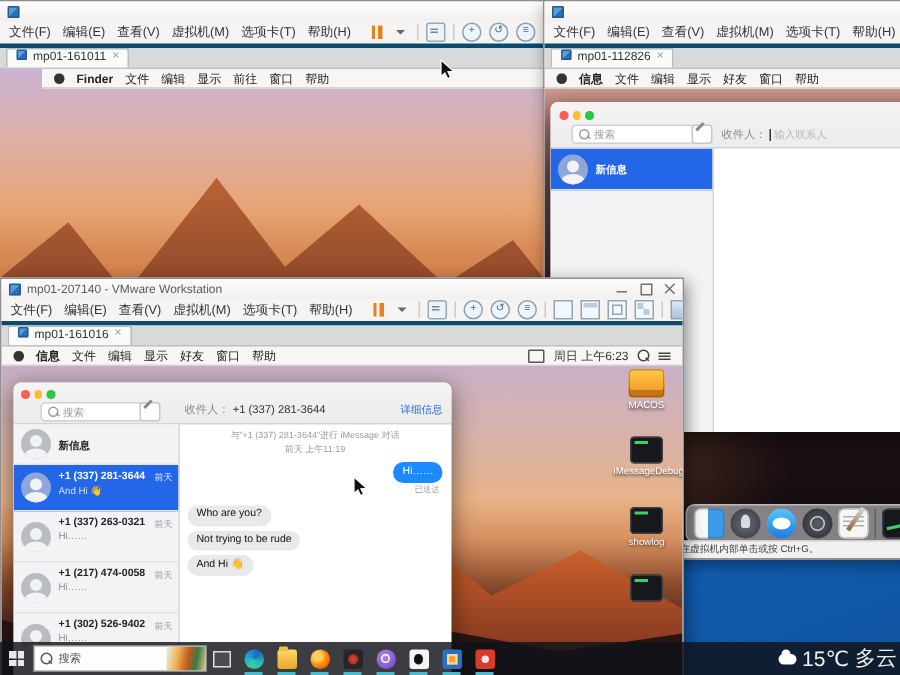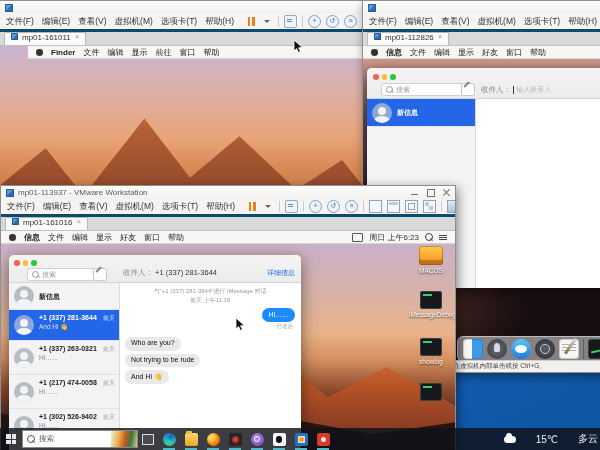--- a/index.html
+++ b/index.html
@@ -148,21 +148,21 @@
   .ic-edge{border-radius:50%;background:conic-gradient(from 210deg,#35d0a0,#1b9fd4,#1b66c8,#2ab8b0,#35d0a0);}
   .ic-folder{background:linear-gradient(#ffd86a,#e8a califor826);background:linear-gradient(#ffd86a,#e8a826);}
   .ic-folder::before{content:"";position:absolute;left:1px;top:-2px;width:6px;height:3px;border-radius:1px 1px 0 0;background:#f0c040;}
   .ic-firefox{border-radius:50%;background:radial-gradient(circle at 35% 35%,#ffd060 0 25%,#ff9500 45%,#e3350e 100%);}
   .ic-darkred{background:#26262a;} .ic-darkred::before{content:"";position:absolute;inset:3px;border-radius:50%;background:radial-gradient(#e84a3a,#8a1a10);}
   .ic-purple{border-radius:50%;background:radial-gradient(circle at 40% 35%,#b08ae8,#6a3ec0);}
   .ic-purple::before{content:"";position:absolute;inset:3.5px;border-radius:50%;border:1.5px solid #fff;}
   .ic-apple{background:#f4f4f4;} .ic-apple::before{content:"";position:absolute;left:3.5px;top:3px;width:6px;height:7px;border-radius:45%;background:#111;}
   .ic-vmware{background:#2570c8;} .ic-vmware::before{content:"";position:absolute;left:3px;top:3px;width:7px;height:7px;background:#f0a030;box-shadow:inset 0 0 0 1.5px #ffd890;}
   .ic-red{background:#d83b2a;} .ic-red::before{content:"";position:absolute;inset:4px;border-radius:50%;background:#fff;opacity:.85;}
-  .tray{margin-left:auto;display:flex;align-items:center;gap:20px;padding-right:2px;color:#f0f0f0;font-size:10px;white-space:nowrap;}
+  .tray{margin-left:auto;display:flex;align-items:center;gap:4px;padding-right:2px;color:#f0f0f0;font-size:14px;white-space:nowrap;}
   .cloud{width:12px;height:7px;background:#fff;border-radius:6px;position:relative;}
   .cloud::before{content:"";position:absolute;left:2px;top:-3px;width:6px;height:6px;border-radius:50%;background:#fff;}
   
   .cursor{position:absolute;z-index:60;}
 </style>
 </head>
 <body>
 
 <div id="stage">
 
@@ -288,21 +288,21 @@
       </div>
     </div>
     <div class="statusbar">
       <span>要将输入定向到该虚拟机，请在虚拟机内部单击或按 Ctrl+G。</span>
     </div>
   </div>
 
   <div class="vmwin" style="left:0;top:185px;width:454px;height:265px;z-index:3;">
     <div class="tbar">
       <span class="vmico"></span>
-      <span>mp01-113937 - VMware Workstation</span>
+      <span>mp01-207140 - VMware Workstation</span>
       <span class="wcs">
         <span class="wc wc-min"></span>
         <span class="wc wc-max"></span>
         <span class="wc wc-close"></span>
       </span>
     </div>
     <div class="menurow">
       <span class="mi">文件(F)</span>
       <span class="mi">编辑(E)</span>
       <span class="mi">查看(V)</span>

